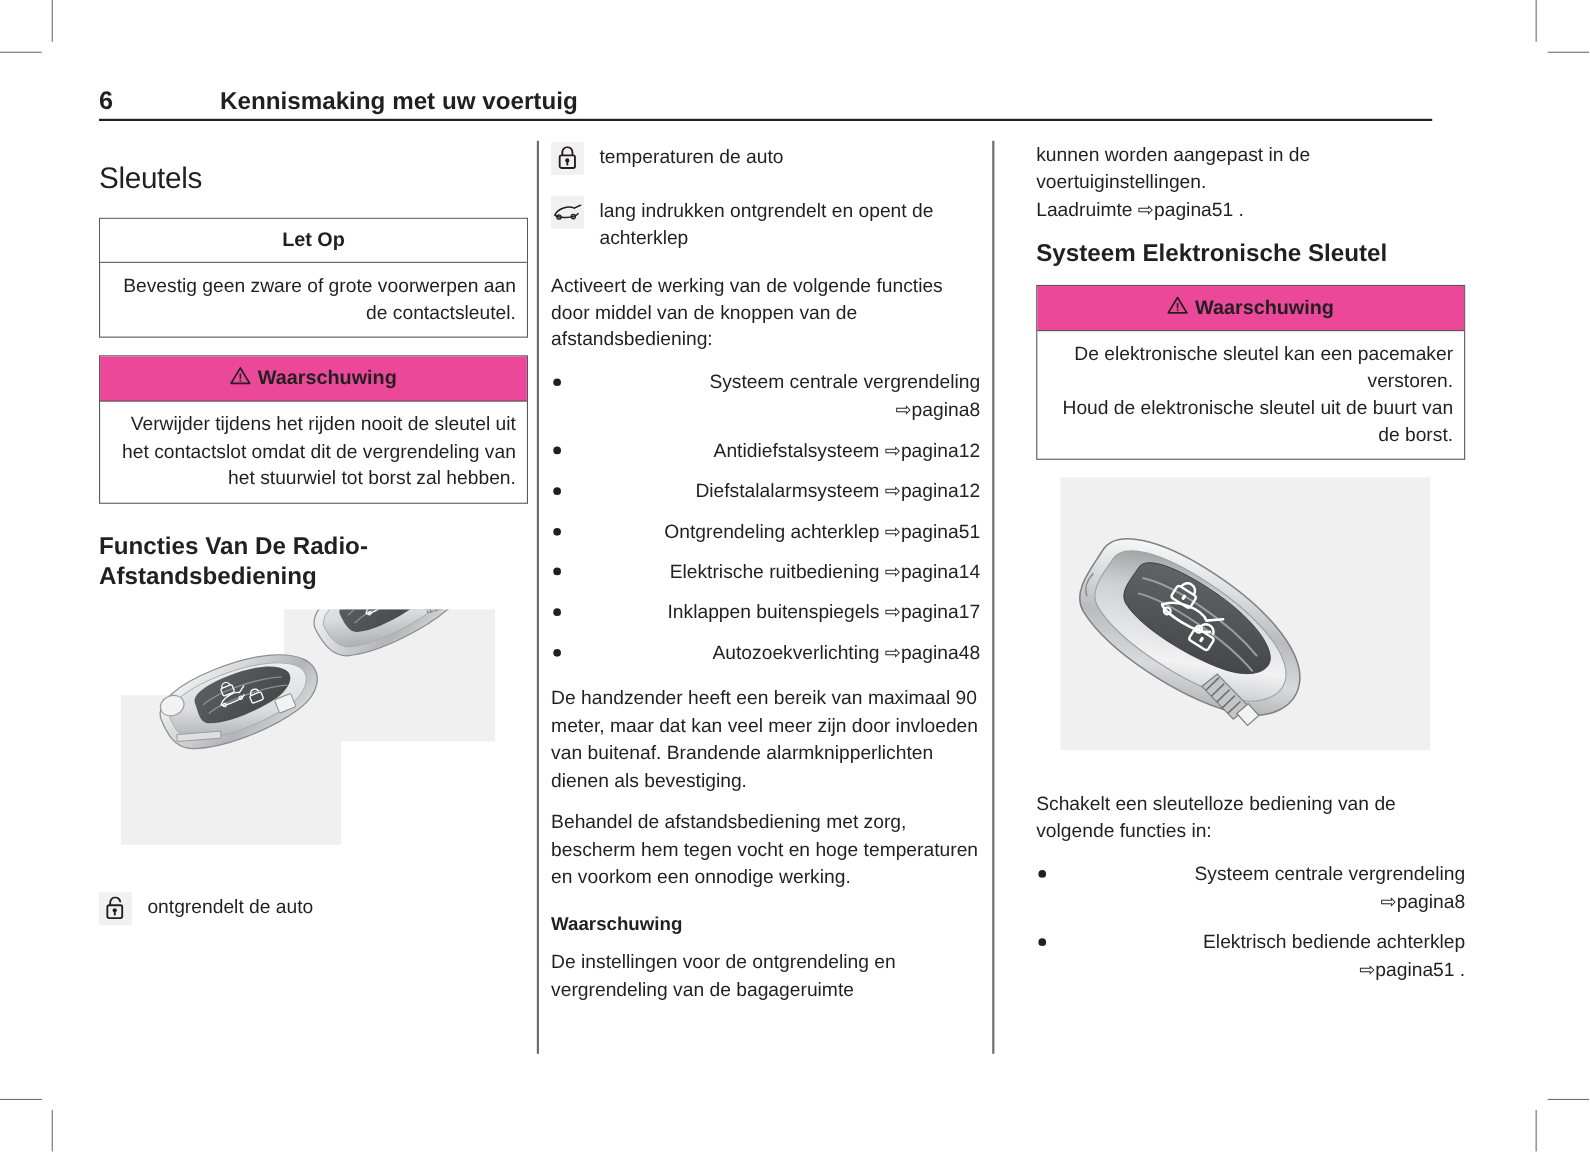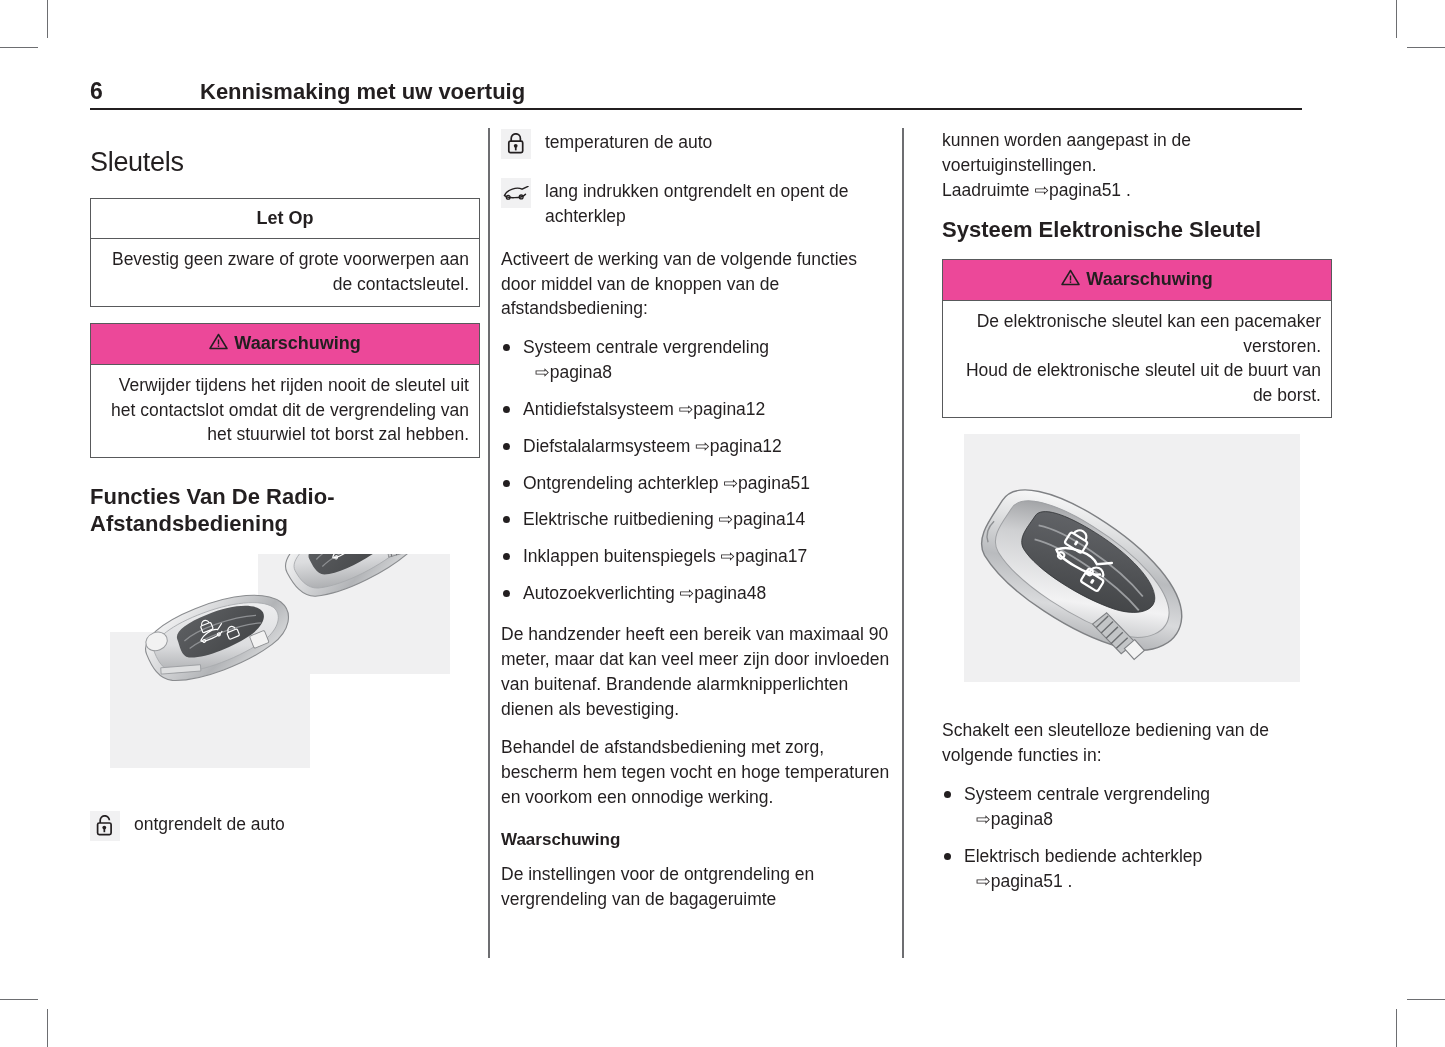--- a/index.html
+++ b/index.html
@@ -143,20 +143,21 @@
     font-size: 17.5px;
     line-height: 1.42;
     padding-top: 2px;
   }
 
   
   ul.bullets {
     list-style: none;
     margin: 0 0 14px 0;
     padding: 0;
+    text-align: right;
   }
   ul.bullets li {
     position: relative;
     font-size: 17.5px;
     line-height: 1.42;
     padding-left: 22px;
     margin-bottom: 12px;
   }
   ul.bullets li:last-child { margin-bottom: 0; }
   ul.bullets li::before {

